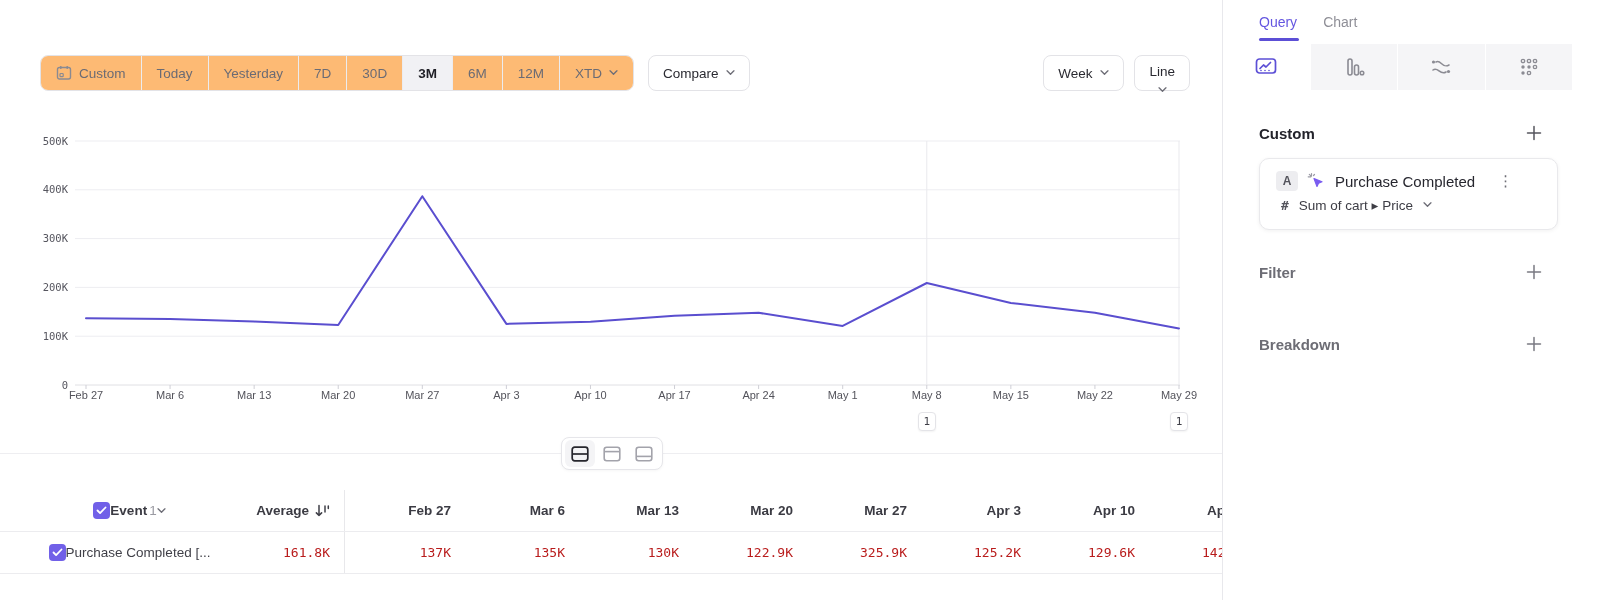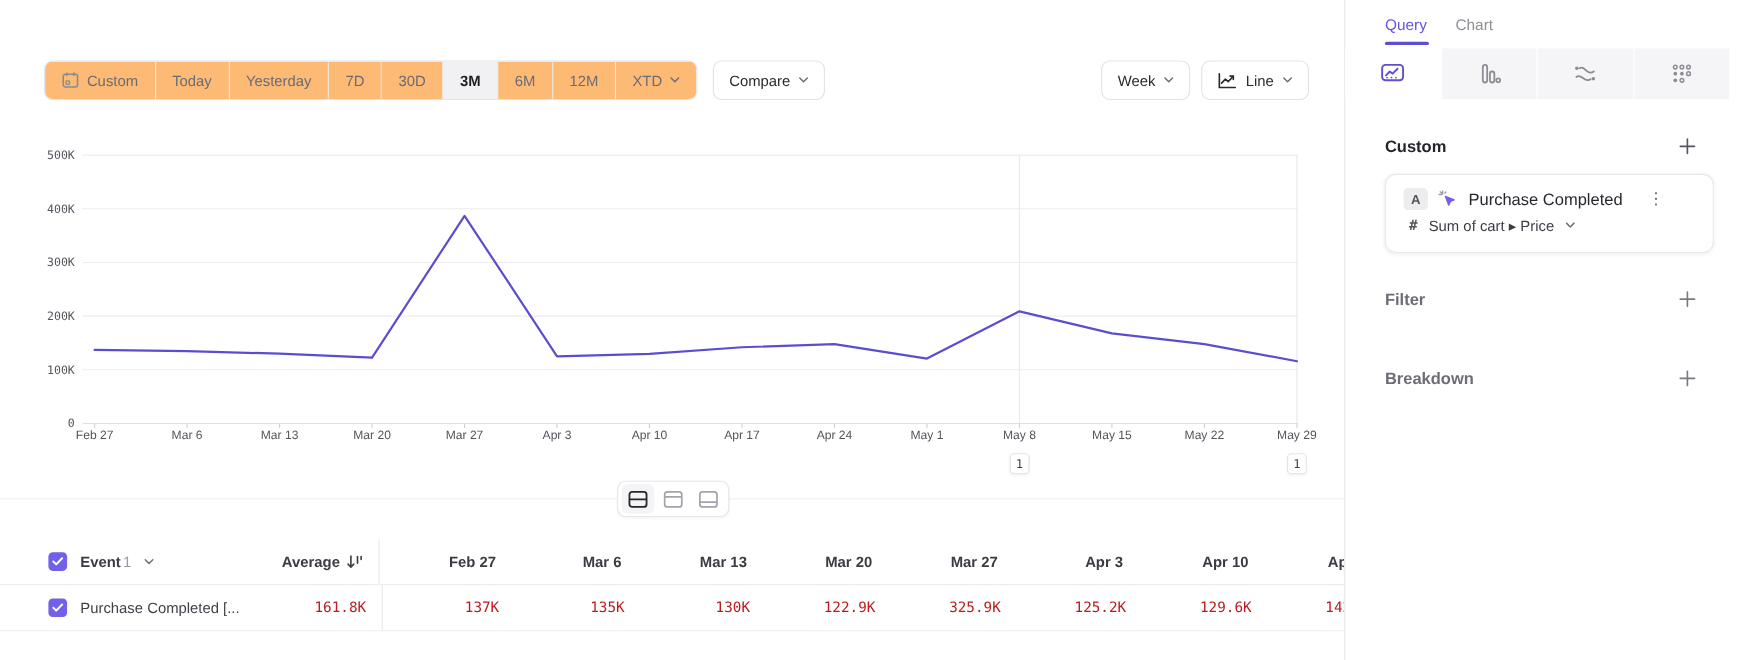--- a/index.html
+++ b/index.html
@@ -14,21 +14,21 @@
   .toolbar { position:absolute; left:40px; top:55px; width:1150px; height:36px; display:flex; align-items:center; }
   .seg { display:flex; align-items:stretch; height:36px; border:1px solid #e3e3e7; border-radius:8px; overflow:hidden; background:#fff; }
   .seg-btn { display:flex; align-items:center; gap:7px; padding:0 15px; font-size:13.5px; color:#6b6b74;
     border-right:1px solid #ececef; cursor:pointer; white-space:nowrap; background:#fdba74; }
   .seg-btn:last-child { border-right:none; }
   .seg-btn.active { background:#f1f1f4; color:#1f1f26; font-weight:bold;text-align:center; }
   .btn { display:flex; align-items:center; gap:8px; height:36px; padding:0 14px; border:1px solid #e3e3e7;
     border-radius:8px; background:#fff; font-size:13.5px; color:#2a2a31; font-weight:500; cursor:pointer; white-space:nowrap; }
   .compare { margin-left:14px; }
   .week { margin-left:auto; }
-  .linebtn { margin-left:10px; }
+  .linebtn { margin-left:10px;flex-direction:column; }
   .chev { width:9px; height:6px; flex:0 0 auto; }
   .chev path { stroke:#6e6e77; stroke-width:1.6; fill:none; stroke-linecap:round; stroke-linejoin:round; }
 
   
   .legend { position:absolute; left:0; top:112px; width:100%; display:flex; justify-content:center; align-items:center; gap:8px; }
   .legend-swatch { width:11px; height:11px; border-radius:3px; }
   .legend-label { font-size:12.5px; color:#44444c; }
 
   
   #chart-area { position:absolute; left:0; top:132px; width:1222px; height:312px; }
@@ -41,21 +41,21 @@
   
   .section-divider { position:absolute; left:0; top:453px; width:1222px; border-top:1px solid #eeeef1; }
   .toggles { position:absolute; left:561px; top:437px; height:33px; display:flex; align-items:center; gap:2px;
     background:#fff; border:1px solid #e6e6ea; border-radius:8px; box-shadow:0 1px 3px rgba(0,0,0,.04); padding:0 3px; }
   .tg { width:30px; height:27px; display:flex; align-items:center; justify-content:center; border-radius:6px; cursor:pointer; }
   .tg.active { background:#f4f4f6; }
 
   
   .table { position:absolute; left:0; top:490px; width:1222px; overflow:hidden; }
   .trow { display:flex; align-items:center; height:42px; border-bottom:1px solid #ececef; width:1252px; }
-  .c-event { flex:0 0 215px; display:flex; align-items:center; gap:12px; padding-left:44px; }
+  .c-event { flex:0 0 215px; display:flex; align-items:center; gap:0; padding-left:44px;justify-content:center; }
   .c-avg { flex:0 0 130px; display:flex; align-items:center; justify-content:flex-end; gap:6px; padding-right:14px;
     border-right:1px solid #e8e8eb; align-self:stretch; }
   .c-date { flex:0 0 114px; text-align:right; padding-right:8px; }
   .th { font-size:13.5px; font-weight:bold; color:#3b3b43; }
   .th-count { font-weight:normal; color:#9a9aa2; margin-left:2px; }
   .tv { font-size:13px; color:#b91c1c; }
   .checkbox { width:17px; height:17px; border-radius:4px; background:#7160e8; display:flex; align-items:center;
     justify-content:center; flex:0 0 auto; cursor:pointer; }
   .row-name { font-size:13.5px; color:#3f3f47; white-space:nowrap; }
 

